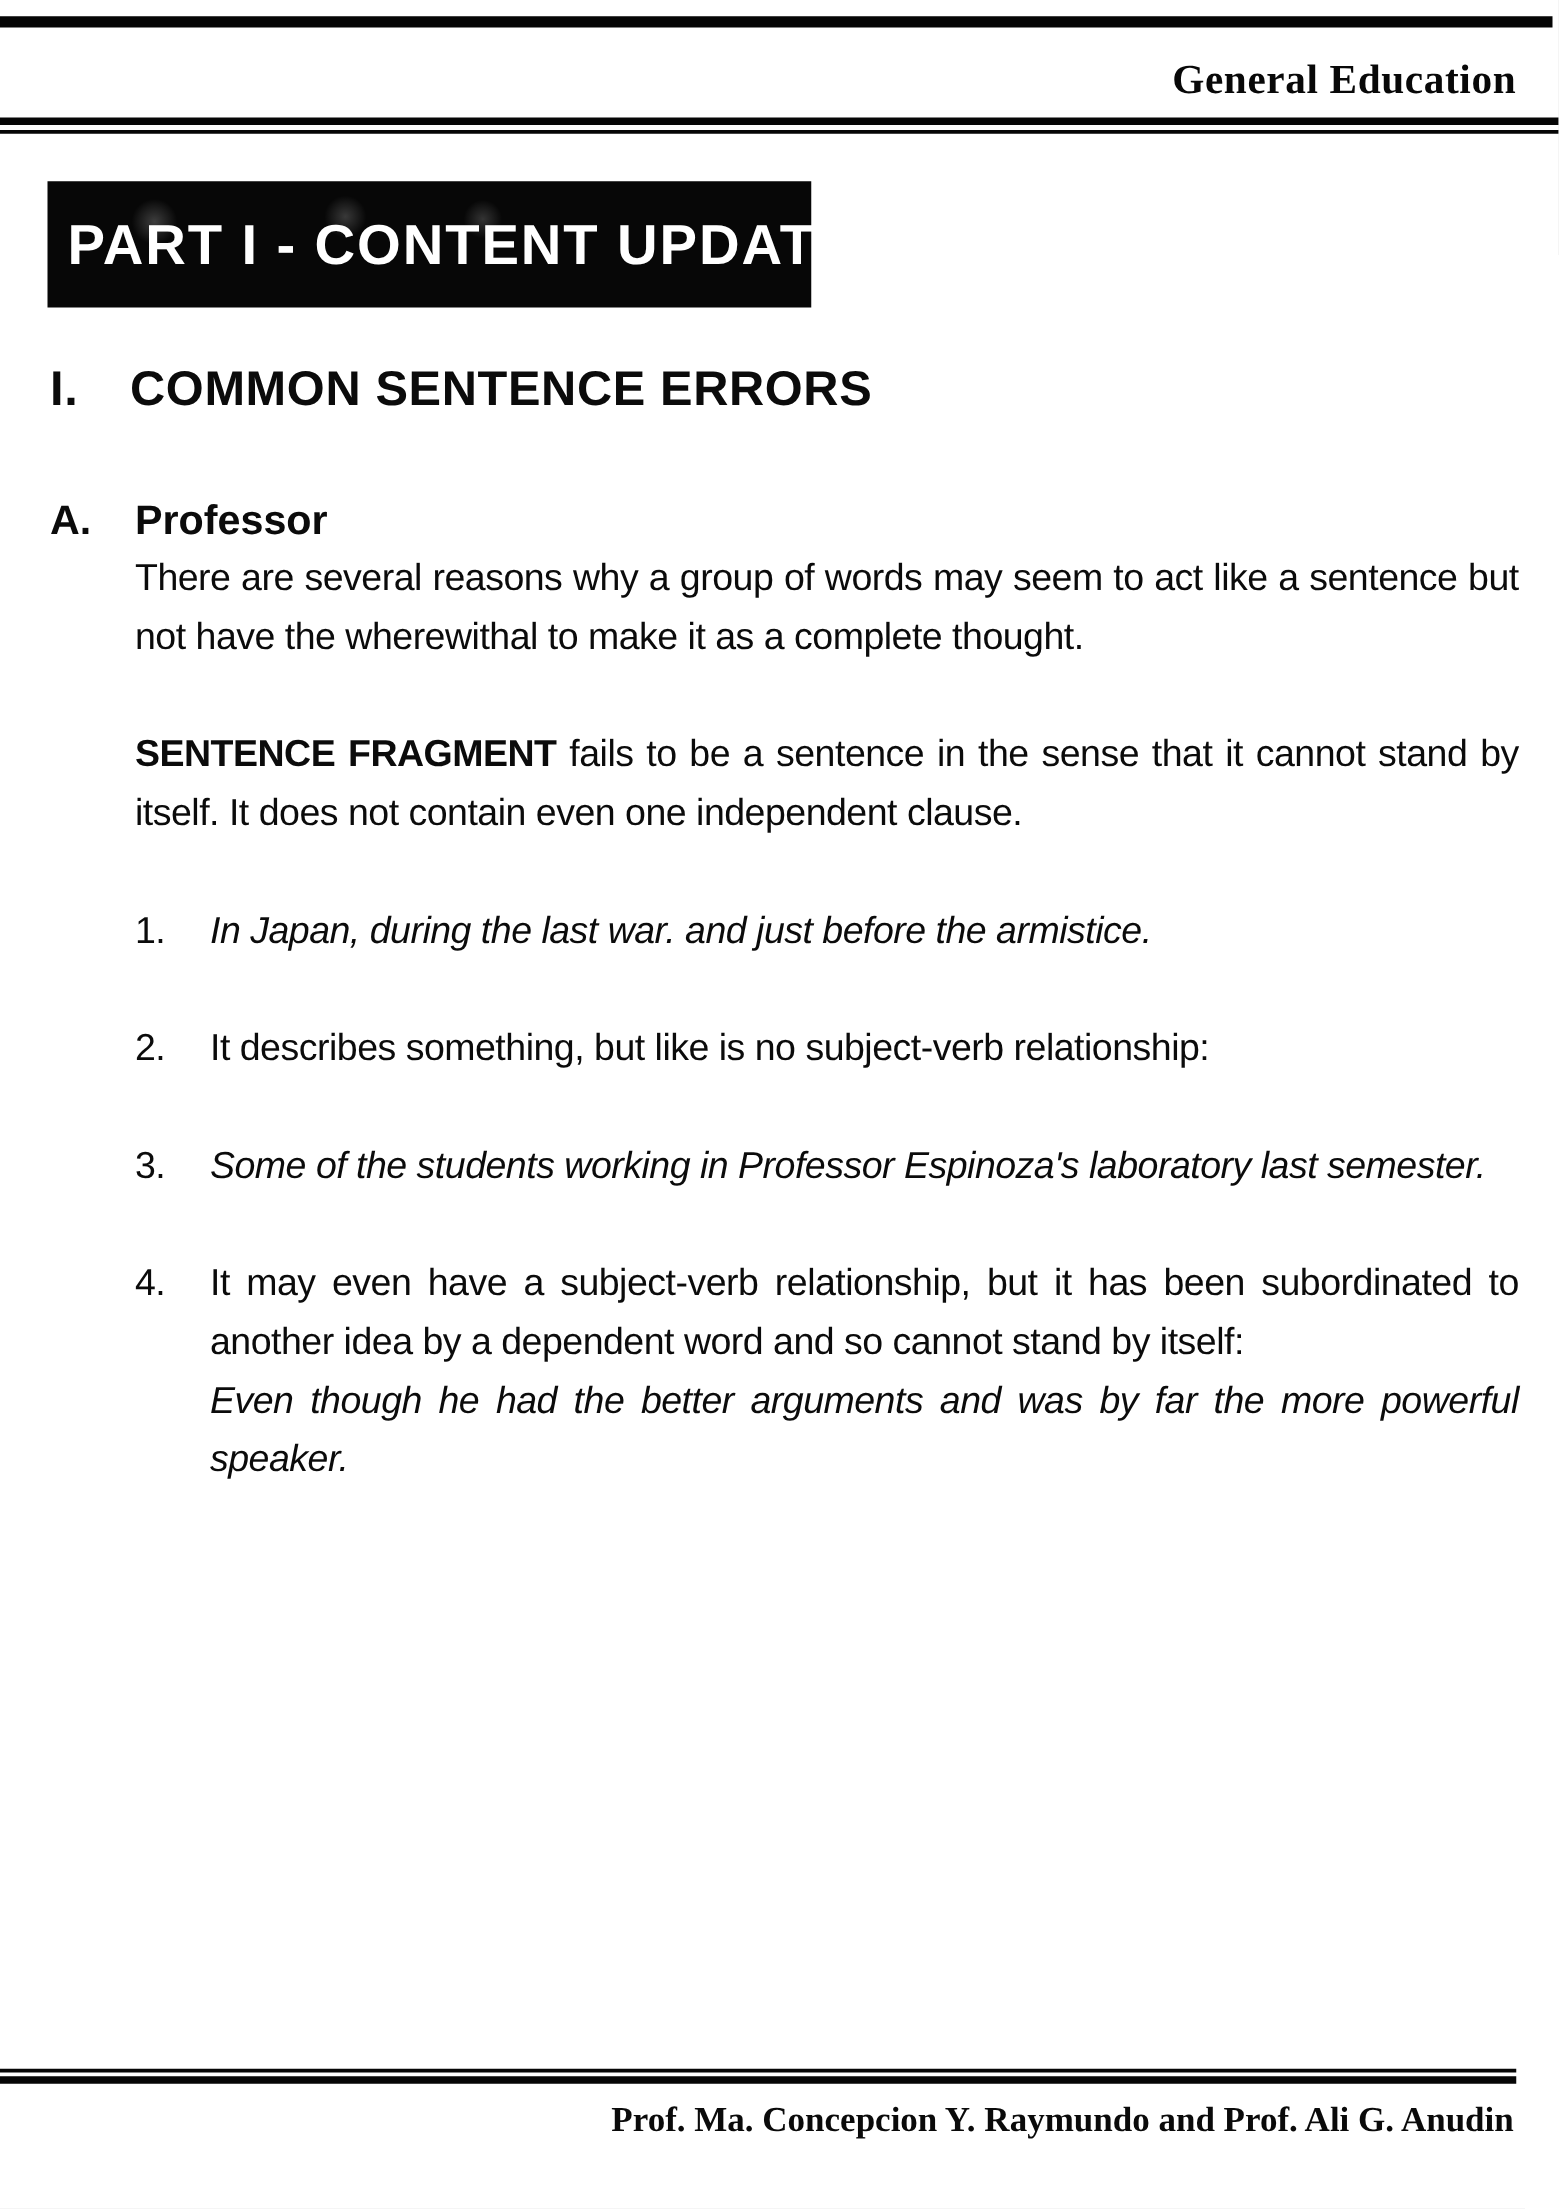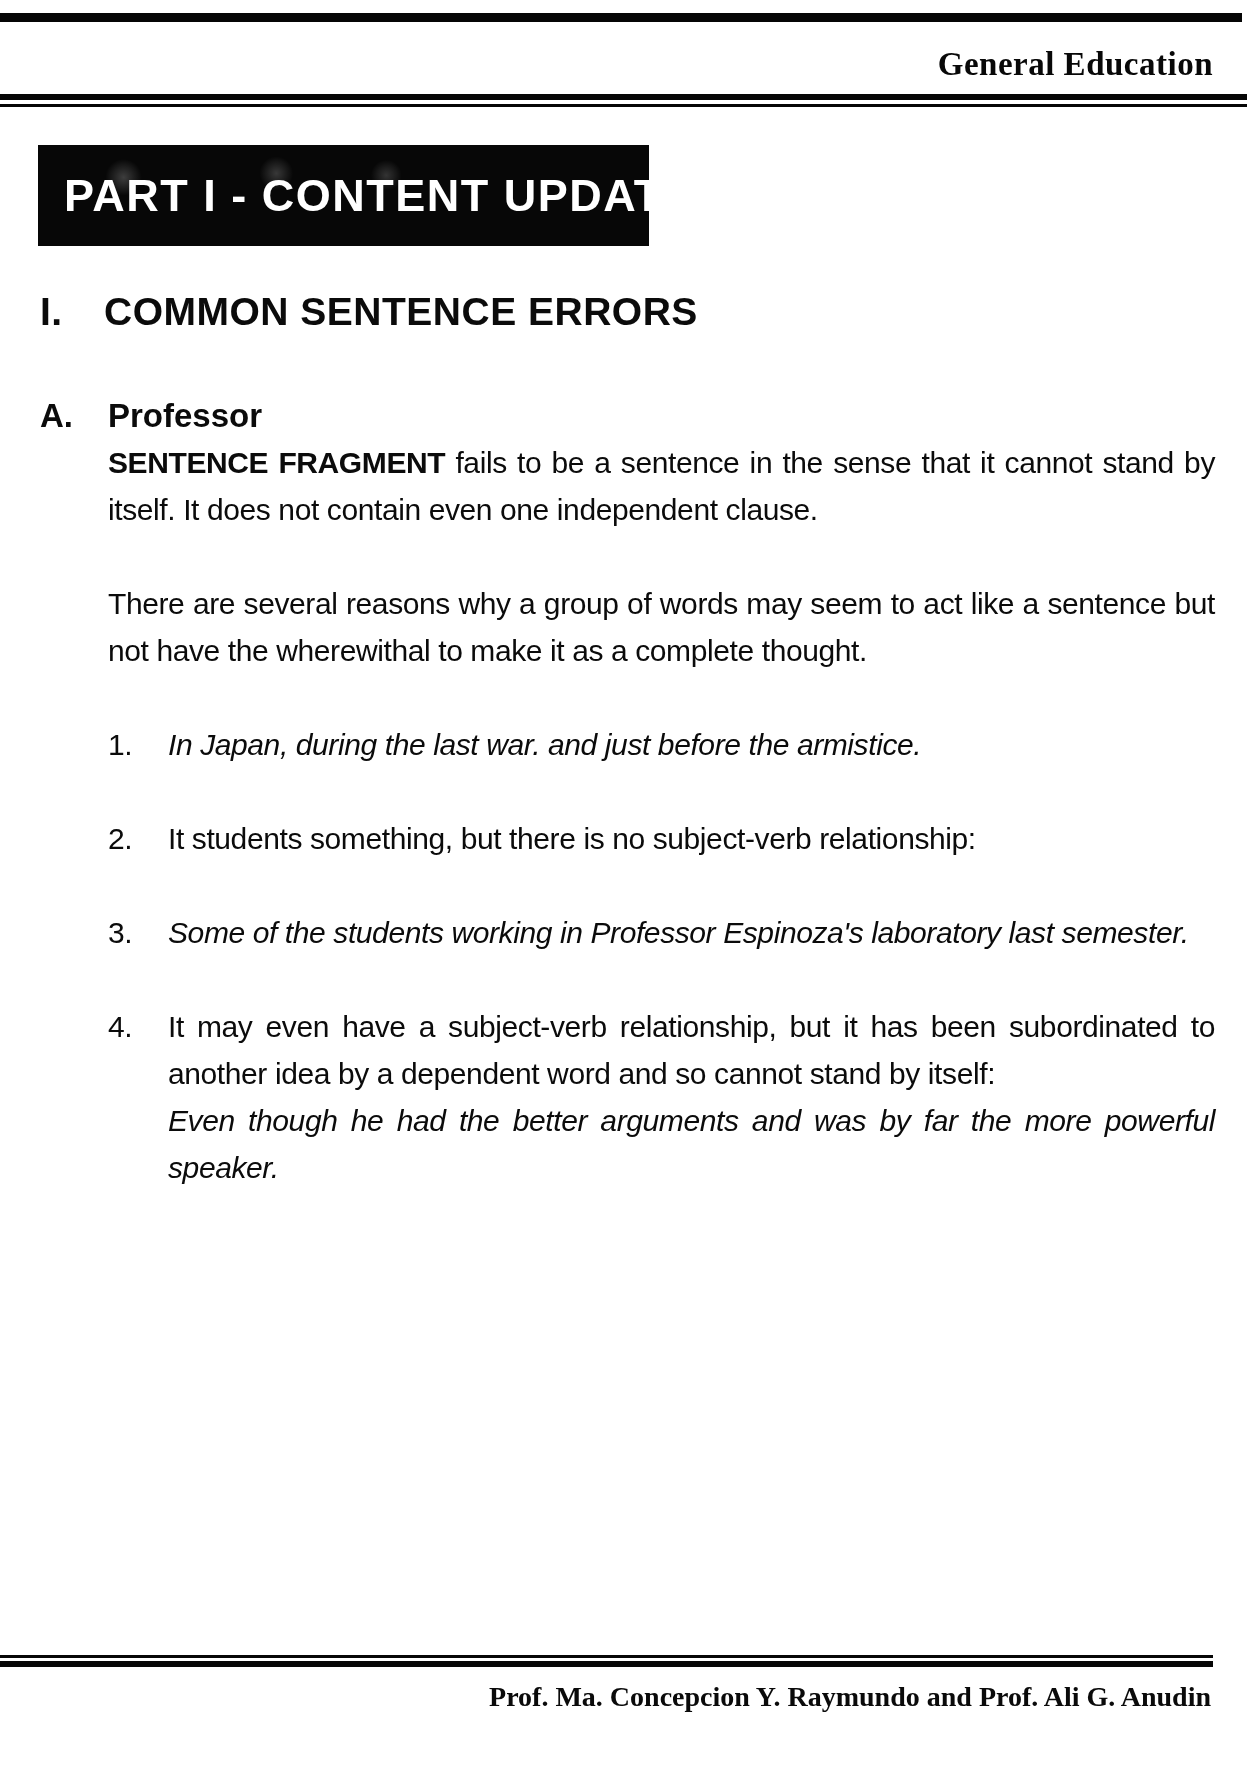--- a/index.html
+++ b/index.html
@@ -53,21 +53,21 @@
       radial-gradient(circle 24px at 39% 28%, rgba(255,255,255,0.20), rgba(255,255,255,0) 70%),
       radial-gradient(circle 22px at 57% 30%, rgba(255,255,255,0.18), rgba(255,255,255,0) 70%);
     display: flex;
     align-items: center;
   }
   .banner-title {
     color: #ffffff;
     font-size: 45px;
     font-weight: bold;
     letter-spacing: 1.5px;
-    padding-left: 26px;
+    padding-left: 16px;
     white-space: nowrap;
   }
 
   
   .section-heading {
     position: absolute;
     top: 290px; left: 40px;
     display: flex;
     font-size: 39px;
     font-weight: bold;
@@ -151,35 +151,35 @@
     <span class="section-title">COMMON SENTENCE ERRORS</span>
   </div>
 
   <div class="content">
     <div class="sub-row">
       <span class="sub-letter">A.</span>
       <div class="sub-body">
 
         <div class="sub-title">Professor</div>
 
+        <p class="para">There are several reasons why a group of words may seem to act like a sentence but not have the wherewithal to make it as a complete thought.</p>
+
         <p class="para"><span class="bold-lead">SENTENCE FRAGMENT</span><span> fails to be a sentence in the sense that it cannot stand by itself. It does not contain even one independent clause.</span></p>
 
-        <p class="para">There are several reasons why a group of words may seem to act like a sentence but not have the wherewithal to make it as a complete thought.</p>
-
         <div class="list-item">
           <span class="item-number">1.</span>
           <div class="item-body">
             <p class="item-example">In Japan, during the last war. and just before the armistice.</p>
           </div>
         </div>
 
         <div class="list-item">
           <span class="item-number">2.</span>
           <div class="item-body">
-            <p class="item-text">It students something, but there is no subject-verb relationship:</p>
+            <p class="item-text">It describes something, but like is no subject-verb relationship:</p>
           </div>
         </div>
 
         <div class="list-item">
           <span class="item-number">3.</span>
           <div class="item-body">
             <p class="item-example">Some of the students working in Professor Espinoza's laboratory last semester.</p>
           </div>
         </div>
 

